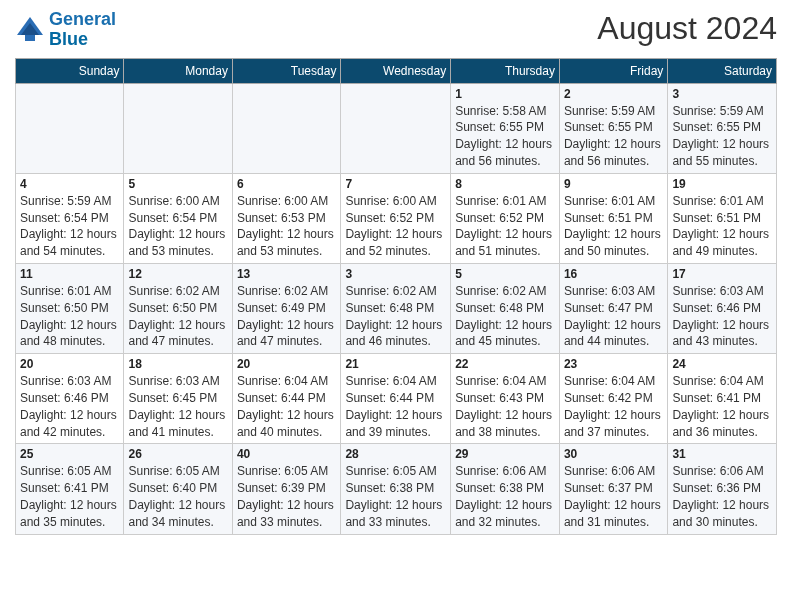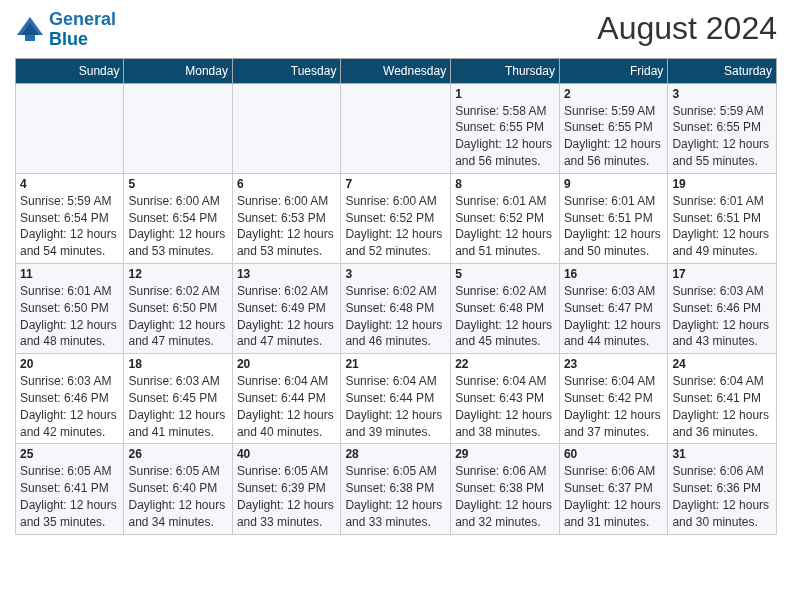--- a/index.html
+++ b/index.html
@@ -339,21 +339,21 @@
 and 33 minutes.</div>
           </td>
           <td>
             <span class="day-num">29</span>
             <div class="day-info" style="white-space: pre-line;">Sunrise: 6:06 AM
 Sunset: 6:38 PM
 Daylight: 12 hours
 and 32 minutes.</div>
           </td>
           <td>
-            <span class="day-num">60</span>
+            <span class="day-num">30</span>
             <div class="day-info" style="white-space: pre-line;">Sunrise: 6:06 AM
 Sunset: 6:37 PM
 Daylight: 12 hours
 and 31 minutes.</div>
           </td>
           <td>
             <span class="day-num">31</span>
             <div class="day-info" style="white-space: pre-line;">Sunrise: 6:06 AM
 Sunset: 6:36 PM
 Daylight: 12 hours

